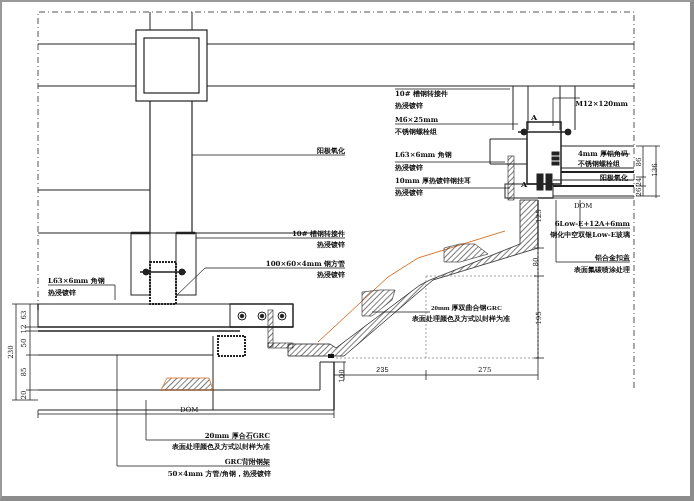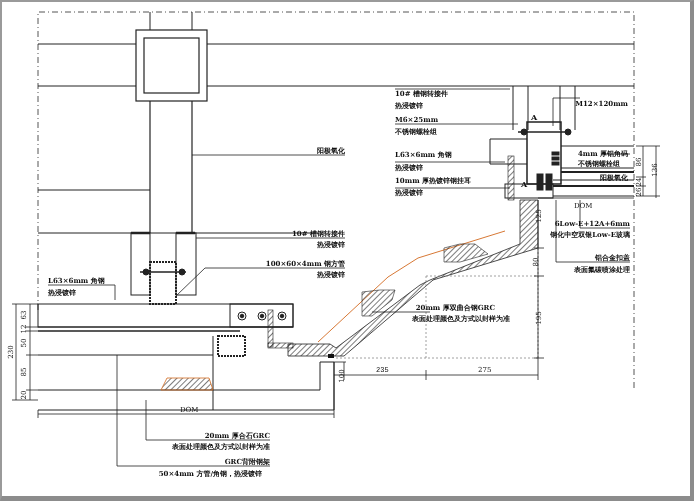--- a/index.html
+++ b/index.html
@@ -199,28 +199,28 @@
 
 <div class="lbl r" style="right:66px;top:150px;">4mm 厚铝角码</div>
 <div class="lbl r" style="right:66px;top:162px;margin-top:12px;">阳极氧化</div>
 
 <div class="lbl r" style="right:64px;top:220px;">6Low-E+12A+6mm</div>
 <div class="lbl r" style="right:64px;top:231px;">钢化中空双银Low-E玻璃</div>
 
 <div class="lbl r" style="right:64px;top:254px;">铝合金扣盖</div>
 <div class="lbl r" style="right:64px;top:266px;">表面氟碳喷涂处理</div>
 
-<div class="lbl r" style="right:199px;top:304px;">20mm 厚双曲合钢GRC</div>
+<div class="lbl r" style="right:192px;top:304px;font-family:Liberation Serif, serif;">20mm 厚双曲合钢GRC</div>
 <div class="lbl r" style="right:184px;top:315px;">表面处理颜色及方式以封样为准</div>
 
 <div class="lbl r" style="right:424px;top:432px;">20mm 厚合石GRC</div>
 <div class="lbl r" style="right:424px;top:443px;">表面处理颜色及方式以封样为准</div>
 
 <div class="lbl r" style="right:424px;top:458px;">GRC背附钢架</div>
-<div class="lbl r" style="right:432px;top:470px;margin-left:6px;">50×4mm 方管/角钢，热浸镀锌</div>
+<div class="lbl r" style="right:423px;top:470px;margin-left:6px;">50×4mm 方管/角钢，热浸镀锌</div>
 
 <div class="lbl" style="left:531px;top:113px;font-size:8px;">A</div>
 <div class="lbl" style="left:521px;top:180px;font-size:8px;">A</div>
 
 <div class="lbl" style="left:4px;top:348px;transform:rotate(-90deg);font-weight:normal;">230</div>
 <div class="lbl" style="left:20px;top:311px;transform:rotate(-90deg);font-weight:normal;">63</div>
 <div class="lbl" style="left:20px;top:325px;transform:rotate(-90deg);font-weight:normal;">12</div>
 <div class="lbl" style="left:20px;top:339px;transform:rotate(-90deg);font-weight:normal;">50</div>
 <div class="lbl" style="left:20px;top:368px;transform:rotate(-90deg);font-weight:normal;">85</div>
 <div class="lbl" style="left:20px;top:391px;transform:rotate(-90deg);font-weight:normal;">20</div>

